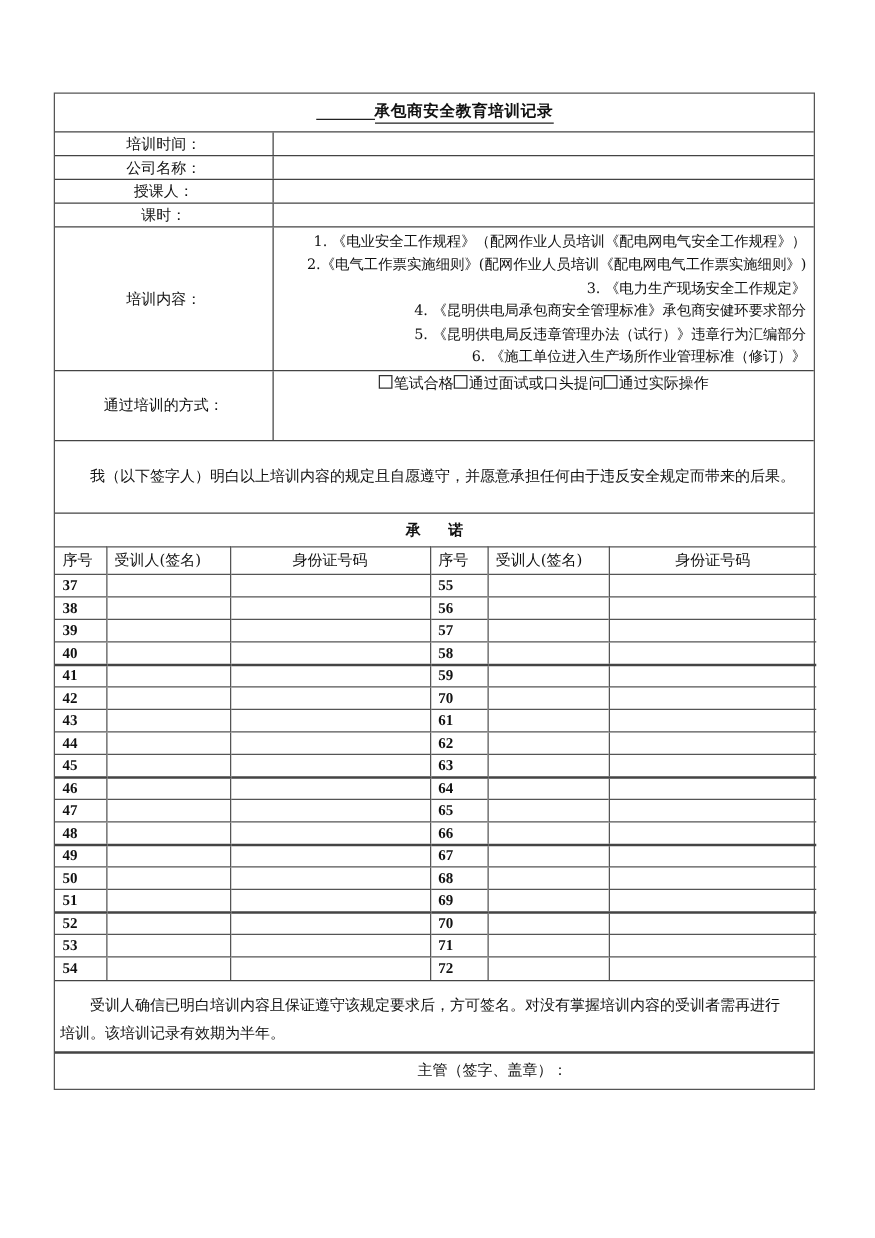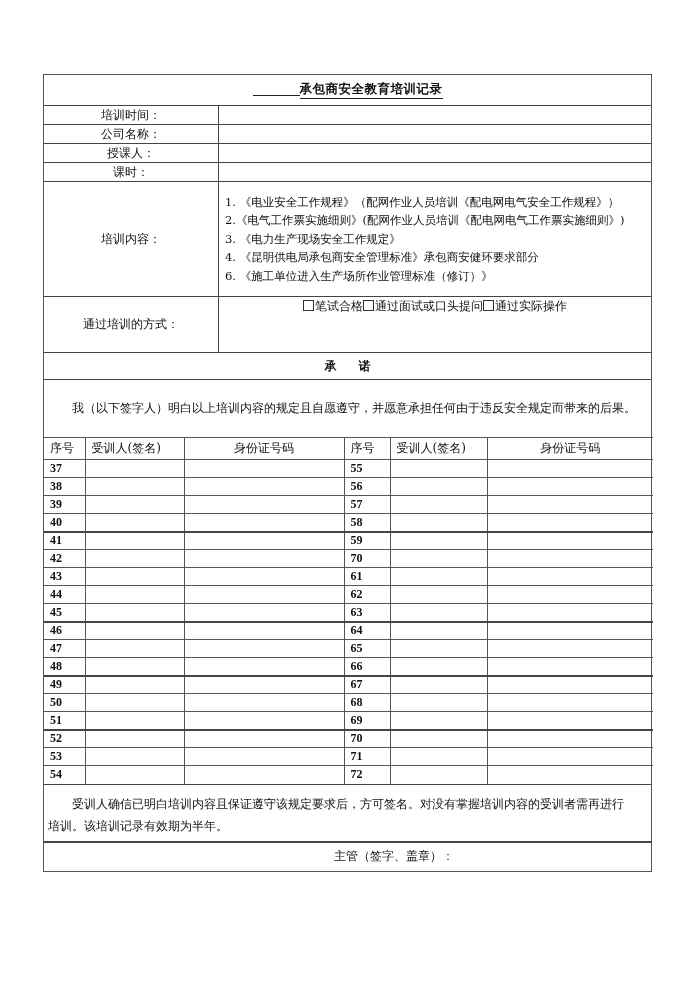--- a/index.html
+++ b/index.html
@@ -15,21 +15,21 @@
     .row { display: flex; border-top: 1px solid #444444; box-sizing: border-box; }
     .row.first { border-top: none; }
     .cell { box-sizing: border-box; display: flex; align-items: center; }
     .lbl { width: 175px; justify-content: center; border-right: 1px solid #444444; }
     .val { flex: 1; }
     .title-row { height: 30px; justify-content: center; align-items: center; }
     .title-wrap { display: flex; align-items: flex-start; }
     .title-blank { display: inline-block; width: 47px; border-bottom: 1px solid #222; height: 14px; margin-right: 0; }
     .title-text { font-weight: bold; font-size: 12.5px; border-bottom: 1px solid #222; letter-spacing: 0.5px; }
     .r19 { height: 19px; }
-    .content-list { flex-direction: column; align-items: flex-start; justify-content: center; padding: 2px 6px; }
+    .content-list { flex-direction: column; align-items: flex-end; justify-content: center; padding: 2px 6px; }
     .content-list div { height: 18.5px; line-height: 18.5px; font-size: 11.5px; white-space: nowrap; }
     .method-list { flex-direction: row; align-items: flex-start; justify-content: center; padding: 0 6px; }
     .method-list div { height: 18px; line-height: 18px; font-size: 12px; }
     .chk { display: inline-block; width: 9px; height: 9px; border: 1px solid #333; margin-right: 1px; vertical-align: -1px; }
     .commit-head { height: 26px; justify-content: center; font-weight: bold; width: 100%; letter-spacing: 22px; padding-left: 22px; }
     .commit-text { height: 57px; width: 100%; padding-left: 28px; font-size: 12px; }
     .grid { width: 100%; border-collapse: collapse; table-layout: fixed; }
     .grid td { border-top: 1px solid #555; border-right: 1px solid #555; height: 18px; padding: 0 6px; font-size: 12px; box-sizing: border-box; }
     .grid td:last-child { border-right: none; }
     .grid tr.head td { height: 22px; font-weight: normal; }
@@ -67,38 +67,39 @@
     <div class="cell val"></div>
   </div>
 
   <div class="row" style="height:115px;">
     <div class="cell lbl">培训内容：</div>
     <div class="cell val content-list">
       <div>1. 《电业安全工作规程》（配网作业人员培训《配电网电气安全工作规程》）</div>
       <div>2.《电气工作票实施细则》(配网作业人员培训《配电网电气工作票实施细则》)</div>
       <div>3. 《电力生产现场安全工作规定》</div>
       <div>4. 《昆明供电局承包商安全管理标准》承包商安健环要求部分</div>
+      <div>5. 《昆明供电局反违章管理办法（试行）》违章行为汇编部分</div>
       <div>6. 《施工单位进入生产场所作业管理标准（修订）》</div>
     </div>
   </div>
 
   <div class="row" style="height:56px;">
     <div class="cell lbl">通过培训的方式：</div>
     <div class="cell val method-list">
       <div><span class="chk"></span><span>笔试合格</span></div>
       <div><span class="chk"></span><span>通过面试或口头提问</span></div>
       <div><span class="chk"></span><span>通过实际操作</span></div>
     </div>
   </div>
 
   <div class="row">
+    <div class="cell commit-text">我（以下签字人）明白以上培训内容的规定且自愿遵守，并愿意承担任何由于违反安全规定而带来的后果。</div>
+  </div>
+  <div class="row">
     <div class="cell commit-head">承诺</div>
-  </div>
-  <div class="row">
-    <div class="cell commit-text">我（以下签字人）明白以上培训内容的规定且自愿遵守，并愿意承担任何由于违反安全规定而带来的后果。</div>
   </div>
 
   <table class="grid">
     <colgroup>
       <col style="width:41px">
         <col style="width:99px">
         <col style="width:160px">
       <col style="width:46px">
         <col style="width:97px">
         <col style="width:166px">

